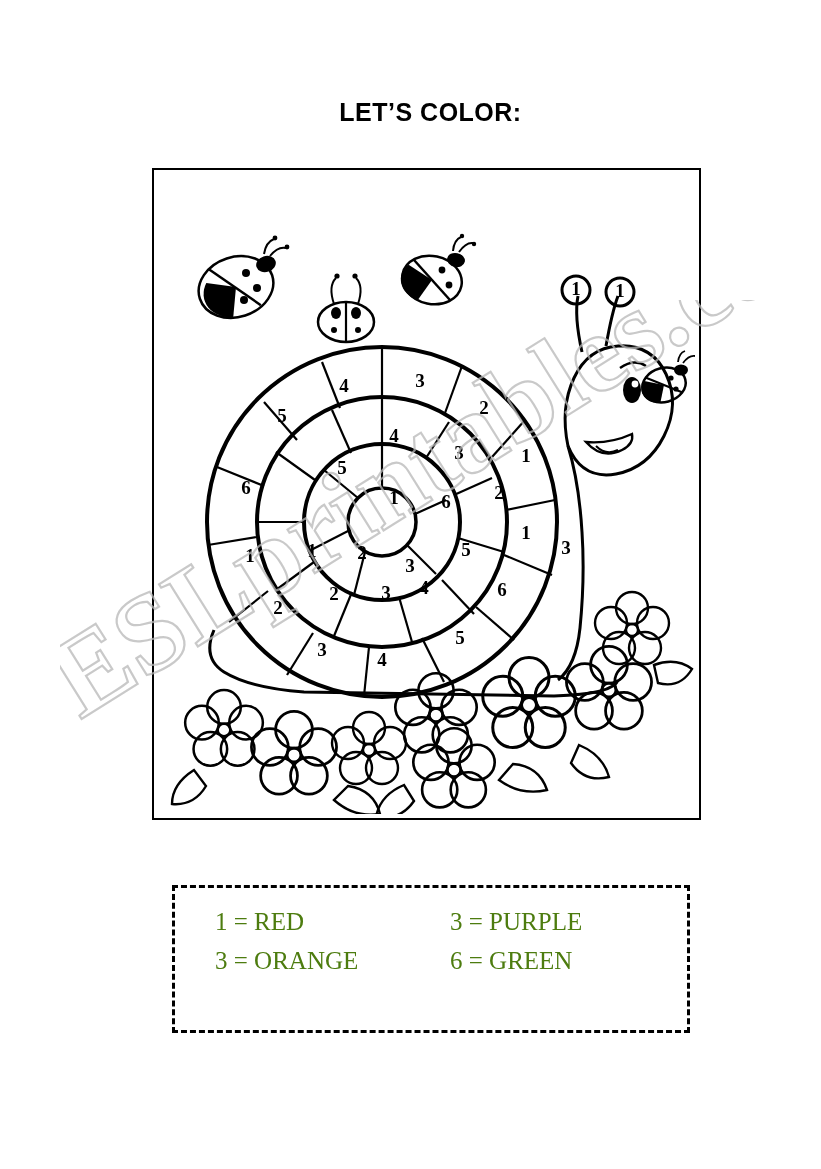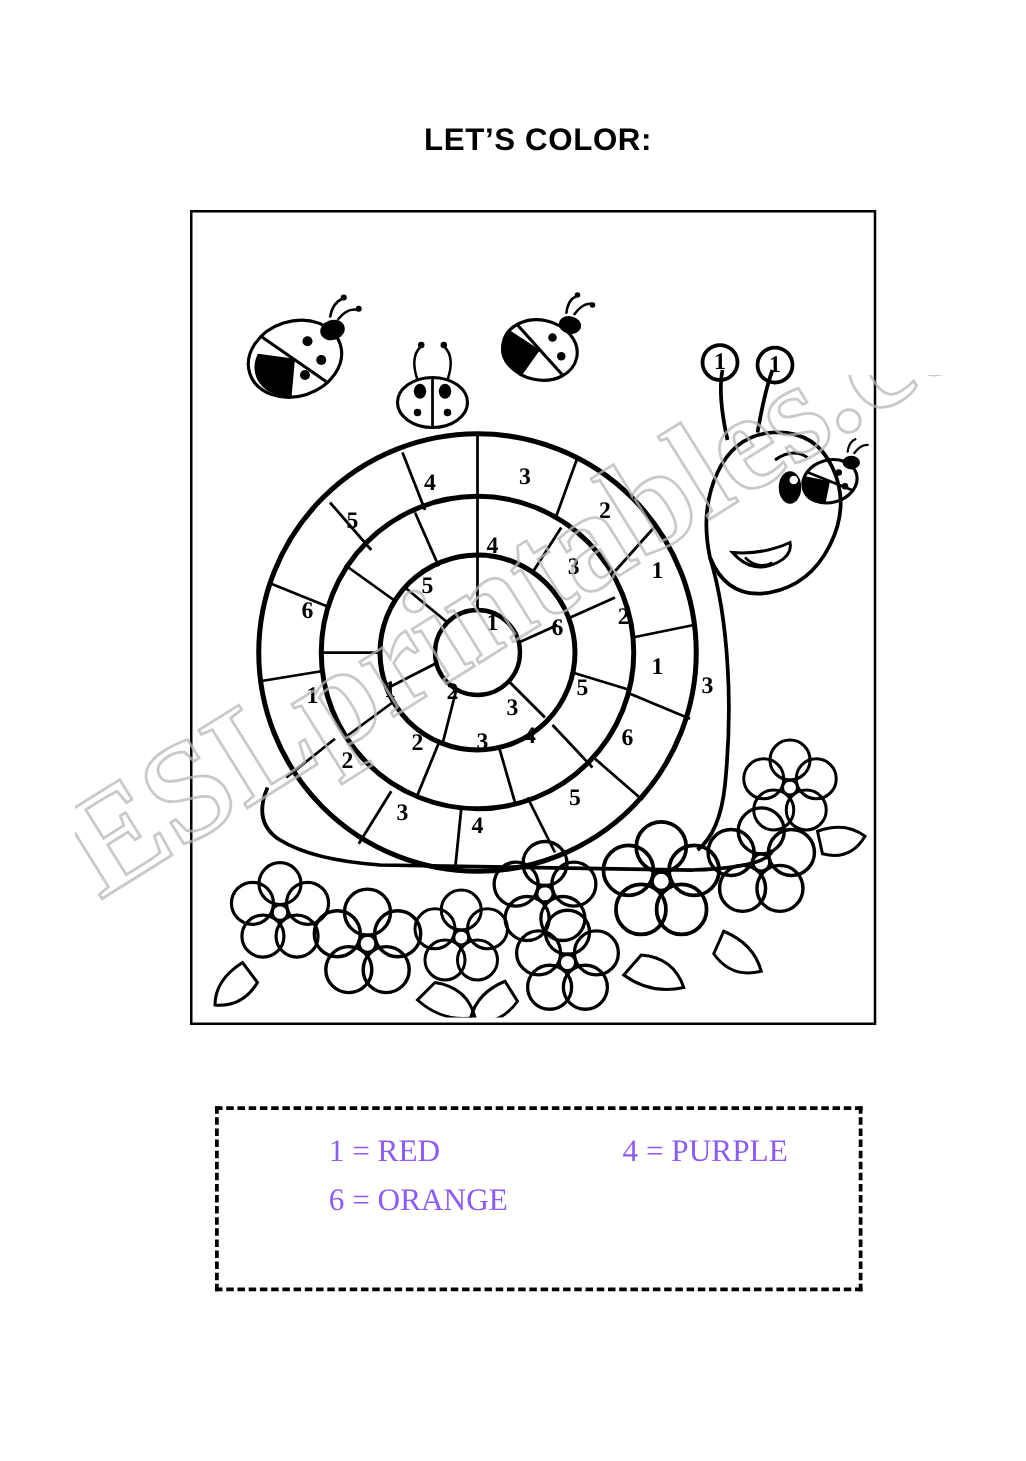--- a/index.html
+++ b/index.html
@@ -58,22 +58,21 @@
   .legend-grid {
     position: absolute;
     left: 40px;
     top: 14px;
     width: 460px;
     display: grid;
     grid-template-columns: 235px 225px;
     grid-auto-rows: 39px;
     align-items: center;
     font-size: 25px;
-    color: #8b5cf6;
-    margin-left: 48px;
+    color: #4d7c0f;
   }
   .legend-item {
     white-space: nowrap;
   }
 
   
   .watermark {
     position: absolute;
     left: 60px;
     top: 300px;
@@ -334,16 +333,17 @@
   </svg>
 </div>
 
 <svg class="watermark" viewBox="0 0 720 560">
   <text class="watermark-text" x="20" y="420" transform="rotate(-32 20 420)">ESLprintables.com</text>
 </svg>
 
 <div class="legend">
   <div class="legend-grid">
     <div class="legend-item">1 = RED</div>
-    <div class="legend-item">4 = PURPLE</div>
-    <div class="legend-item">6 = ORANGE</div>
+    <div class="legend-item">3 = PURPLE</div>
+    <div class="legend-item">3 = ORANGE</div>
+    <div class="legend-item">6 = GREEN</div>
   </div>
 </div>
 
 </body></html>

